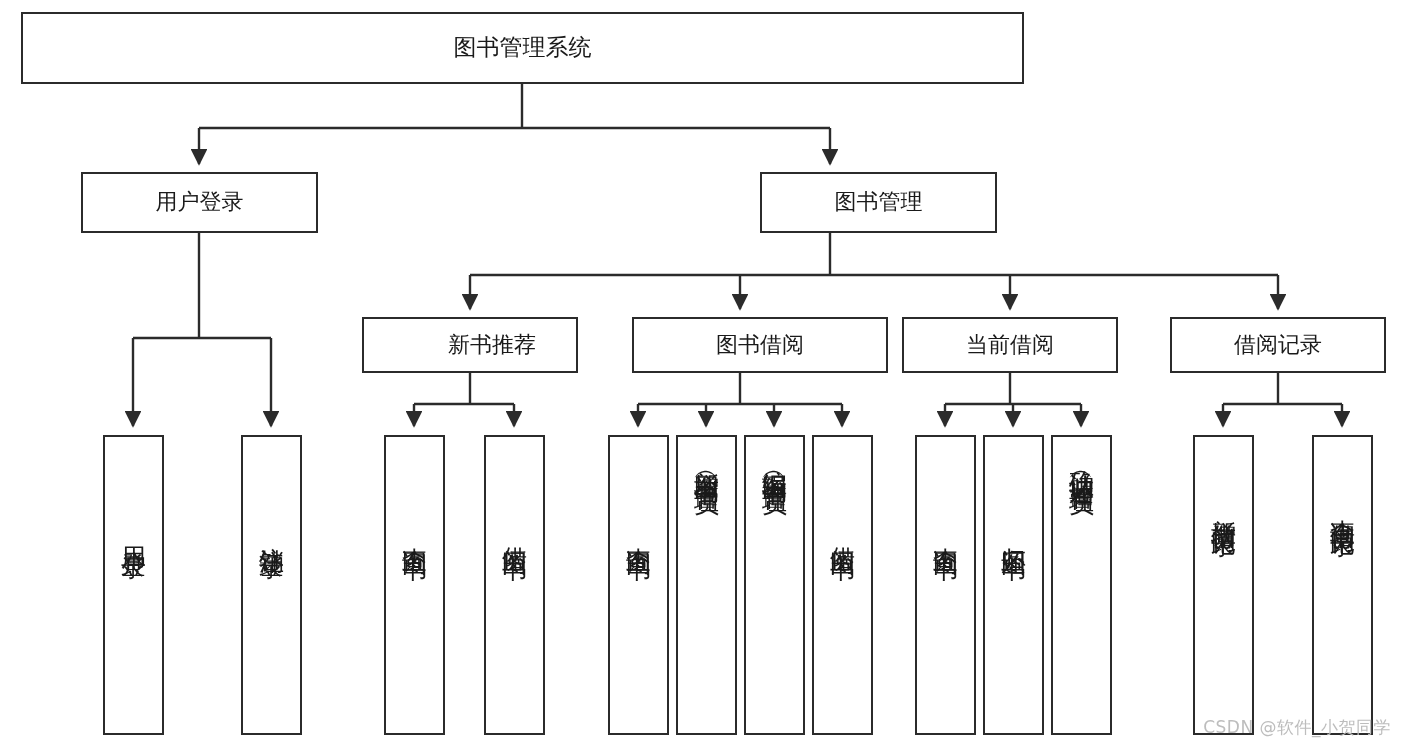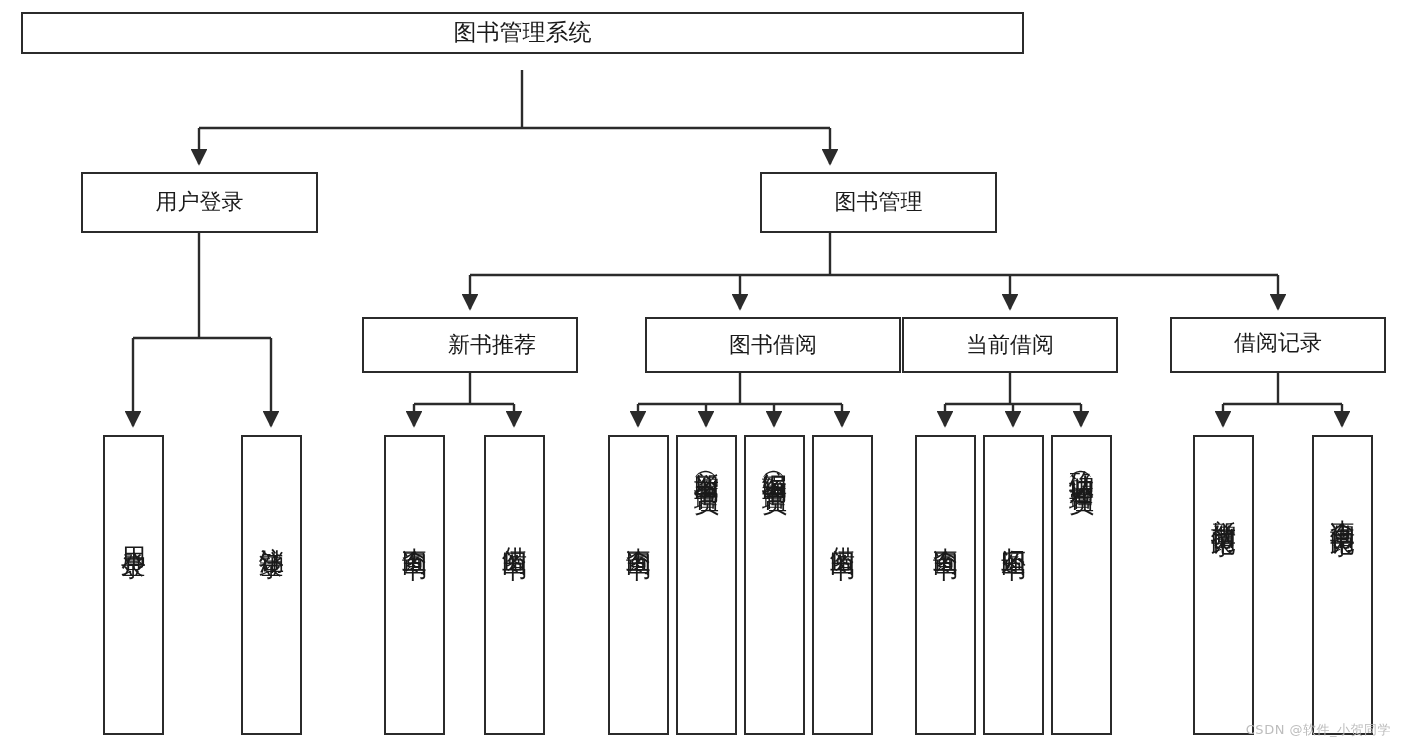--- a/index.html
+++ b/index.html
@@ -69,21 +69,21 @@
   .node.leaf.midlow .node-label {
     padding-top: 56px;
   }
   .node.leaf.high .node-label {
     padding-top: 8px;
   }
   #watermark {
     position: absolute;
     right: 14px;
     bottom: 8px;
-    font-size: 13px;
+    font-size: 17px;
     color: #bdbdbd;
     white-space: nowrap;
     letter-spacing: 0.5px;
   }
 </style>
 </head>
 <body>
 
 <div id="diagram-root">
 
@@ -130,41 +130,41 @@
     <path d="M 945,404 L 945,426" stroke="#2b2b2b" stroke-width="2.4" fill="none" marker-end="url(#arrowhead)"></path>
     <path d="M 1013,404 L 1013,426" stroke="#2b2b2b" stroke-width="2.4" fill="none" marker-end="url(#arrowhead)"></path>
     <path d="M 1081,404 L 1081,426" stroke="#2b2b2b" stroke-width="2.4" fill="none" marker-end="url(#arrowhead)"></path>
 
     <path d="M 1278,373 L 1278,404" stroke="#2b2b2b" stroke-width="2.4" fill="none"></path>
     <path d="M 1223,404 L 1342,404" stroke="#2b2b2b" stroke-width="2.4" fill="none"></path>
     <path d="M 1223,404 L 1223,426" stroke="#2b2b2b" stroke-width="2.4" fill="none" marker-end="url(#arrowhead)"></path>
     <path d="M 1342,404 L 1342,426" stroke="#2b2b2b" stroke-width="2.4" fill="none" marker-end="url(#arrowhead)"></path>
   </svg>
 
-  <div class="node root" style="left:21px; top:12px; width:1003px; height:42px;">
+  <div class="node root" style="left:21px; top:12px; width:1003px; height:72px;">
     <span class="node-label">图书管理系统</span>
   </div>
 
   <div class="node level1" style="left:81px; top:172px; width:237px; height:61px;">
     <span class="node-label">用户登录</span>
   </div>
   <div class="node level1" style="left:712px; top:172px; width:237px; height:61px;margin-left:48px;">
     <span class="node-label">图书管理</span>
   </div>
 
   <div class="node level2" style="left:362px; top:317px; width:216px; height:56px;padding-left:44px;">
     <span class="node-label">新书推荐</span>
   </div>
-  <div class="node level2" style="left:632px; top:317px; width:256px; height:56px;margin-left:13px;">
+  <div class="node level2" style="left:632px; top:317px; width:256px; height:56px;">
     <span class="node-label">图书借阅</span>
   </div>
   <div class="node level2" style="left:902px; top:317px; width:216px; height:56px;">
     <span class="node-label">当前借阅</span>
   </div>
-  <div class="node level2" style="left:1170px; top:317px; width:216px; height:56px;font-family:Liberation Mono, monospace;">
+  <div class="node level2" style="left:1170px; top:317px; width:216px; height:56px;">
     <span class="node-label">借阅记录</span>
   </div>
 
   <div class="node leaf mid" style="left:103px; top:435px; width:61px; height:300px;">
     <span class="node-label">用户登录</span>
   </div>
   <div class="node leaf mid" style="left:241px; top:435px; width:61px; height:300px;">
     <span class="node-label">注销登录</span>
   </div>
 

